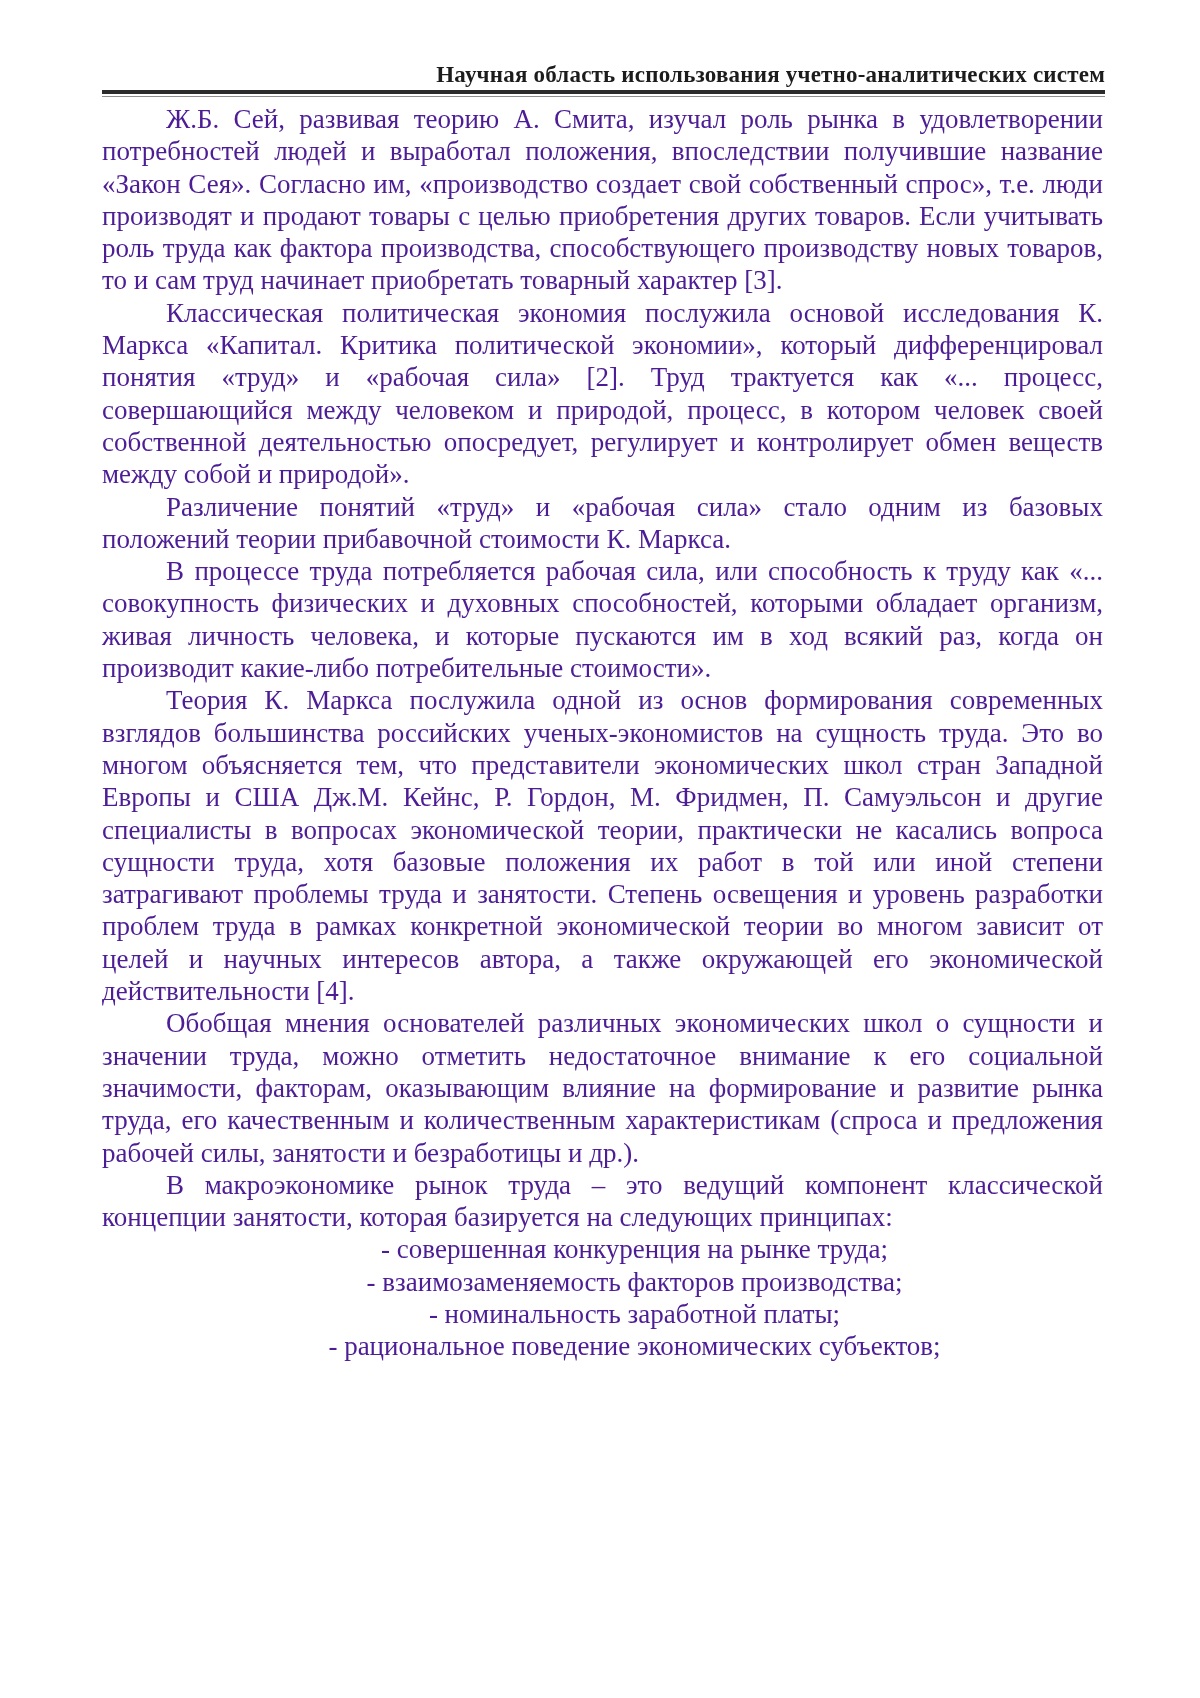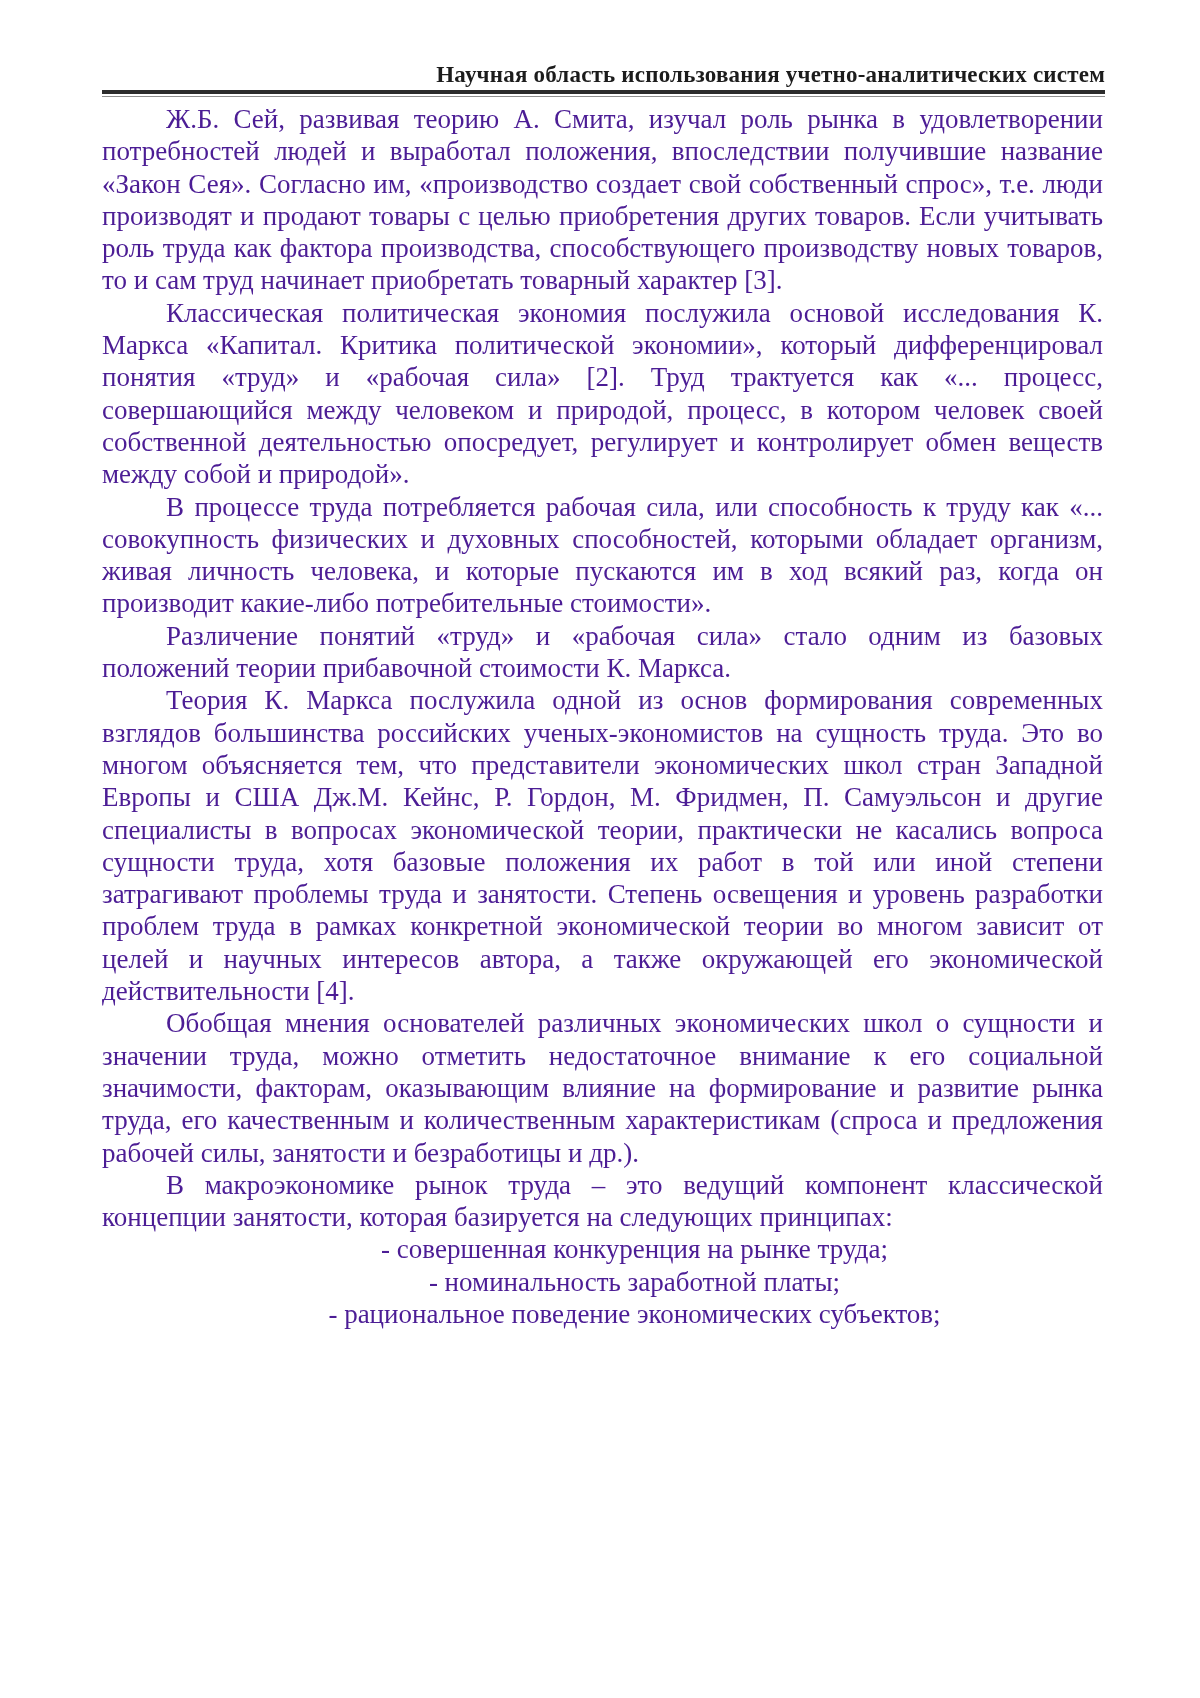--- a/index.html
+++ b/index.html
@@ -84,24 +84,25 @@
 <div class="page">
 
   <header class="page-header">
     <div class="running-title">Научная область использования учетно-аналитических систем</div>
     <div class="header-rule"></div>
   </header>
 
   <main class="article-body">
     <p class="para">Ж.Б. Сей, развивая теорию А. Смита, изучал роль рынка в удовлетворении потребностей людей и выработал положения, впоследствии получившие название «Закон Сея». Согласно им, «производство создает свой собственный спрос», т.е. люди производят и продают товары с целью приобретения других товаров. Если учитывать роль труда как фактора производства, способствующего производству новых товаров, то и сам труд начинает приобретать товарный характер [3].</p>
     <p class="para">Классическая политическая экономия послужила основой исследования К. Маркса «Капитал. Критика политической экономии», который дифференцировал понятия «труд» и «рабочая сила» [2]. Труд трактуется как «... процесс, совершающийся между человеком и природой, процесс, в котором человек своей собственной деятельностью опосредует, регулирует и контролирует обмен веществ между собой и природой».</p>
+    <p class="para">Различение понятий «труд» и «рабочая сила» стало одним из базовых положений теории прибавочной стоимости К. Маркса.</p>
     <p class="para">В процессе труда потребляется рабочая сила, или способность к труду как «... совокупность физических и духовных способностей, которыми обладает организм, живая личность человека, и которые пускаются им в ход всякий раз, когда он производит какие-либо потребительные стоимости».</p>
-    <p class="para">Различение понятий «труд» и «рабочая сила» стало одним из базовых положений теории прибавочной стоимости К. Маркса.</p>
     <p class="para">Теория К. Маркса послужила одной из основ формирования современных взглядов большинства российских ученых-экономистов на сущность труда. Это во многом объясняется тем, что представители экономических школ стран Западной Европы и США Дж.М. Кейнс, Р. Гордон, М. Фридмен, П. Самуэльсон и другие специалисты в вопросах экономической теории, практически не касались вопроса сущности труда, хотя базовые положения их работ в той или иной степени затрагивают проблемы труда и занятости. Степень освещения и уровень разработки проблем труда в рамках конкретной экономической теории во многом зависит от целей и научных интересов автора, а также окружающей его экономической действительности [4].</p>
     <p class="para">Обобщая мнения основателей различных экономических школ о сущности и значении труда, можно отметить недостаточное внимание к его социальной значимости, факторам, оказывающим влияние на формирование и развитие рынка труда, его качественным и количественным характеристикам (спроса и предложения рабочей силы, занятости и безработицы и др.).</p>
     <p class="para">В макроэкономике рынок труда – это ведущий компонент классической концепции занятости, которая базируется на следующих принципах:</p>
     <p class="list-line">- совершенная конкуренция на рынке труда;</p>
+    <p class="list-line">- взаимозаменяемость факторов производства;</p>
     <p class="list-line">- номинальность заработной платы;</p>
     <p class="list-line">- рациональное поведение экономических субъектов;</p>
   </main>
 
 
 </div>
 
 </body></html>

